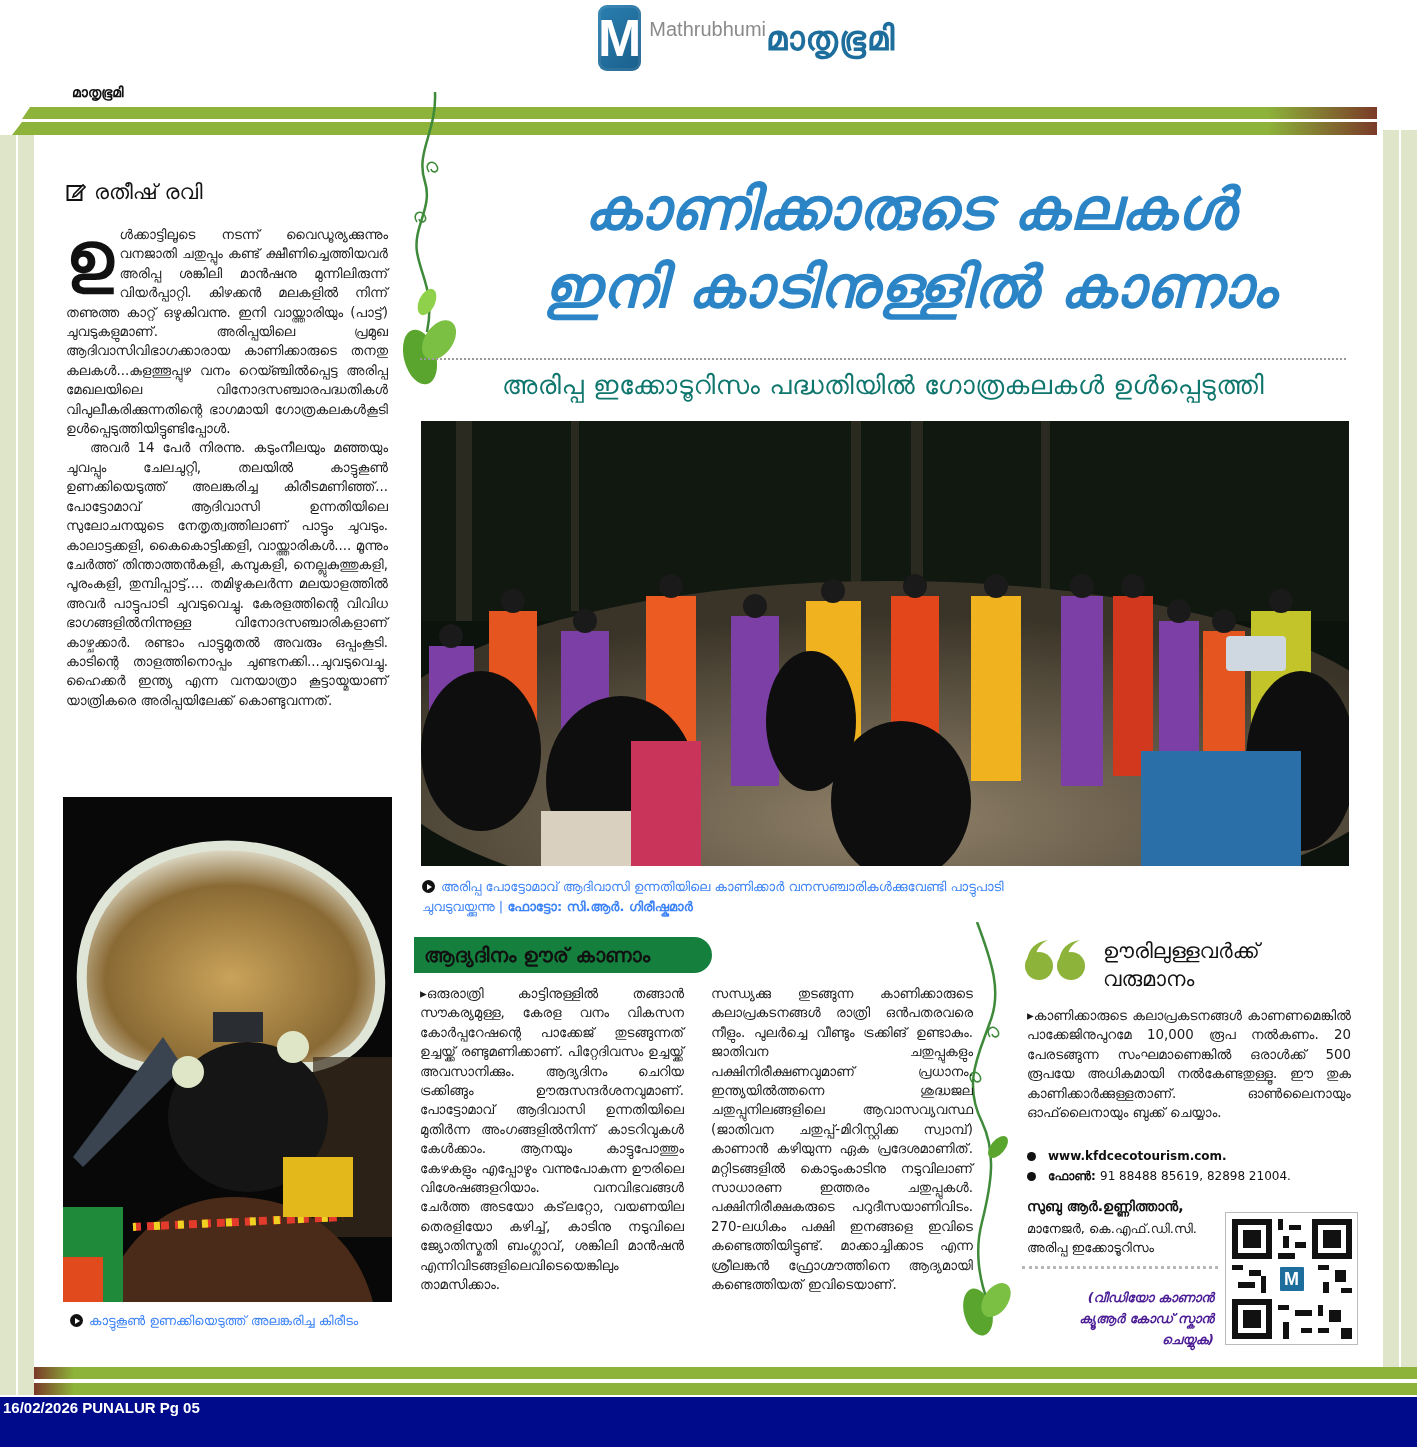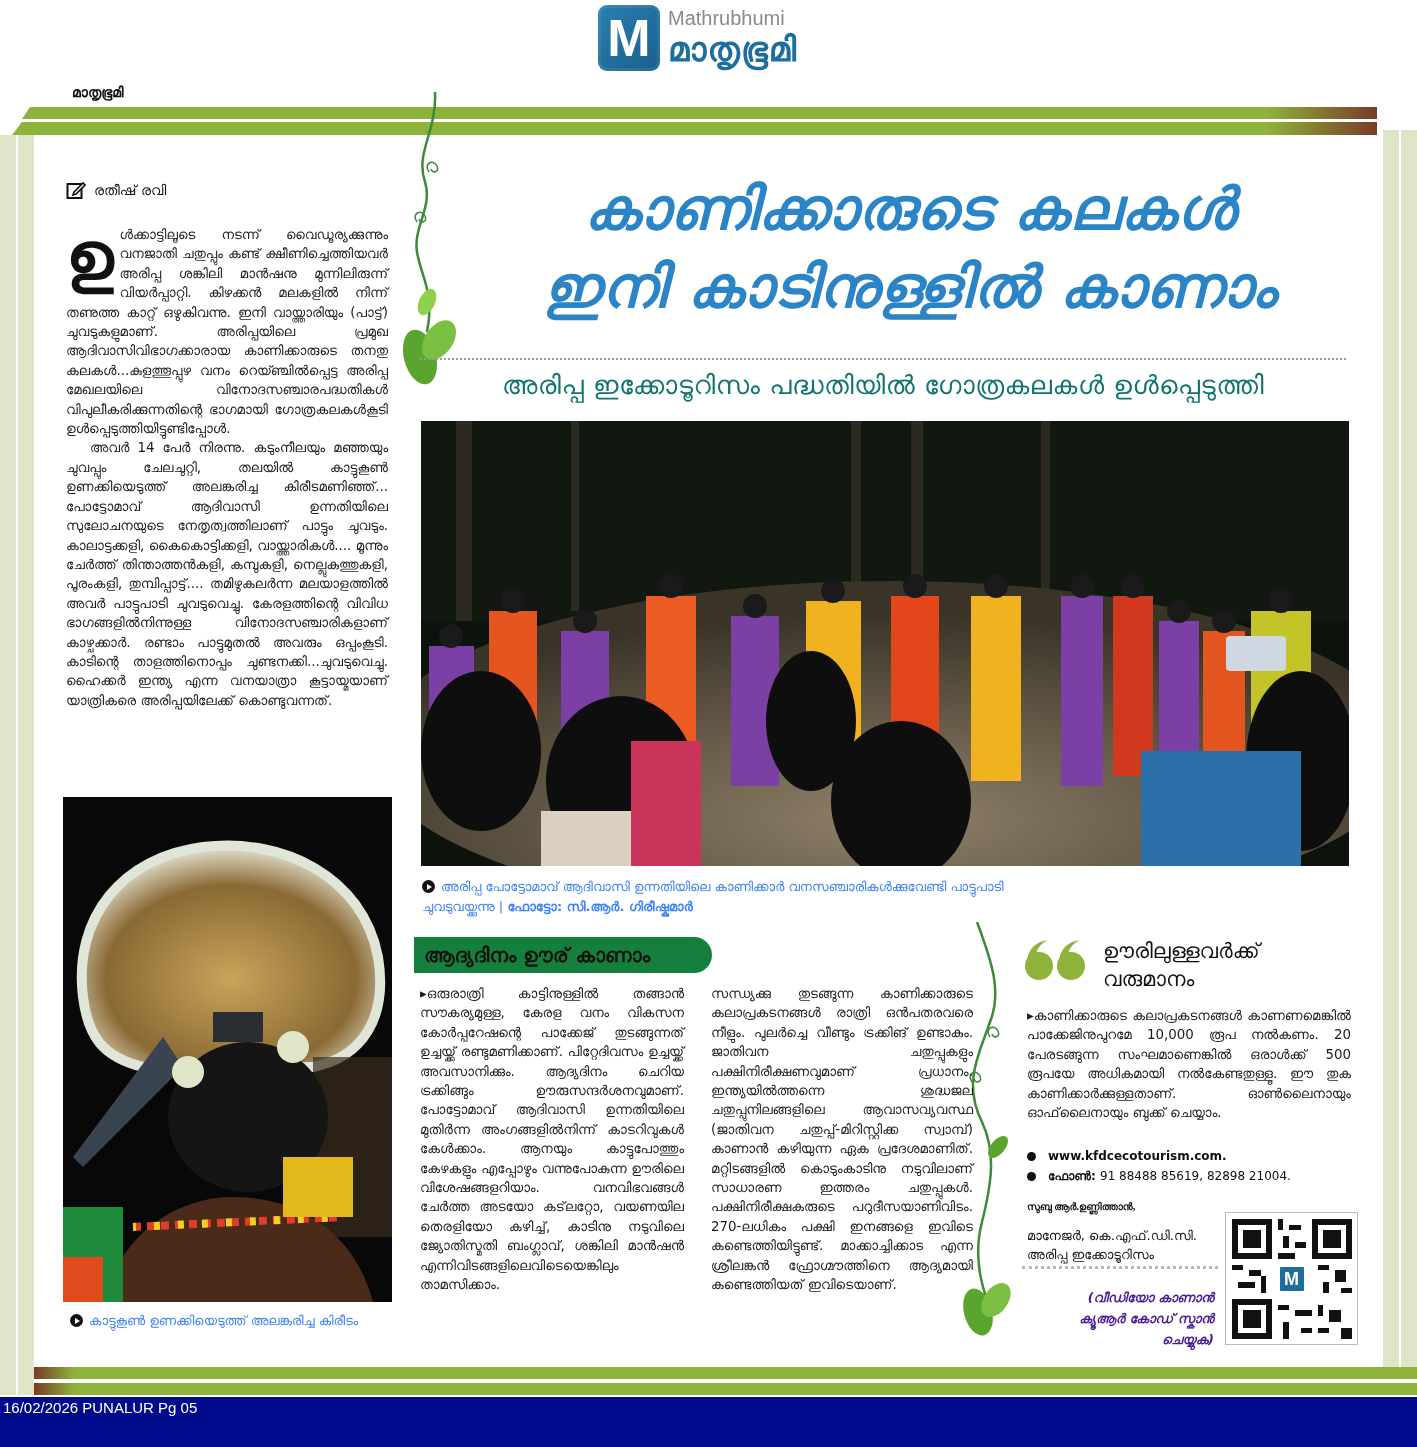--- a/index.html
+++ b/index.html
@@ -2,45 +2,45 @@
 <html><head>
 <meta charset="utf-8">
 <style>
   * { box-sizing: border-box; margin: 0; padding: 0; }
   html, body { width: 1417px; height: 1447px; background: #ffffff; overflow: hidden; }
   body { position: relative; font-family: "DejaVu Sans", sans-serif; color: #1a1a1a; }
 
   
   .masthead { position: absolute; left: 598px; top: 4px; width: 280px; height: 68px; display: flex; align-items: center; }
   .m-logo { width: 62px; height: 66px; background: linear-gradient(135deg,#2a7fb0,#1a5f8c); border-radius: 9px; display: flex; align-items: center; justify-content: center; color: #fff; font-family: "Liberation Sans", sans-serif; font-weight: bold; font-size: 52px; box-shadow: inset 0 0 0 3px rgba(255,255,255,0.08); }
-  .m-text { margin-left: 8px; display: flex; flex-direction: column; }
+  .m-text { margin-left: 8px; display: flex; flex-direction: row; }
   .m-eng { font-family: "Liberation Sans", sans-serif; font-size: 20px; color: #8a8a8a; line-height: 22px; }
   .m-mal { font-family: "DejaVu Sans", sans-serif; font-weight: bold; font-size: 34px; color: #1d6e9c; line-height: 40px; letter-spacing: 1px; }
 
   .page-label { position: absolute; left: 72px; top: 84px; font-weight: bold; font-size: 14px; color: #111; }
 
   
   .bar { position: absolute; height: 12px; background: #8db33a; }
   .bar.t1 { left: 22px; top: 107px; width: 1355px; clip-path: polygon(8px 0, 100% 0, 100% 100%, 0 100%); }
   .bar.t2 { left: 12px; top: 122px; width: 1365px; height: 13px; clip-path: polygon(10px 0, 100% 0, 100% 100%, 0 100%); }
   .bar.t1::after, .bar.t2::after { content:""; position:absolute; right:0; top:0; width:110px; height:100%; background: linear-gradient(90deg, rgba(141,179,58,0), #7a3a28); }
   .bar.b1 { left: 34px; top: 1367px; width: 1383px; height: 12px; background: linear-gradient(90deg,#7a3a28 0, #8db33a 40px, #8db33a 100%); }
   .bar.b2 { left: 34px; top: 1383px; width: 1383px; height: 12px; background: linear-gradient(90deg,#7a3a28 0, #8db33a 40px, #8db33a 100%); }
   .side { position: absolute; background: #dfe5c8; }
   .side.l1 { left: 0; top: 135px; width: 16px; height: 1260px; }
   .side.l2 { left: 18px; top: 135px; width: 16px; height: 1260px; }
   .side.r1 { left: 1383px; top: 130px; width: 16px; height: 1240px; }
   .side.r2 { left: 1401px; top: 130px; width: 16px; height: 1240px; }
 
   
   .footer-bar { position: absolute; left: 0; top: 1397px; width: 1417px; height: 50px; background: #000b8c; }
-  .footer-text { position: absolute; left: 3px; top: 1399px; color: #fff; font-family: "Liberation Sans", sans-serif; font-size: 15px; }
-
-  
-  .byline { position: absolute; left: 66px; top: 180px; display: flex; align-items: center; font-size: 14px; color: #111; }
+  .footer-text { position: absolute; left: 3px; top: 1399px; color: #fff; font-family: "Liberation Sans", sans-serif; font-size: 15px; font-weight: bold; }
+
+  
+  .byline { position: absolute; left: 66px; top: 180px; display: flex; align-items: center; font-size: 21px; color: #111; }
   .byline svg { margin-right: 8px; }
 
   
   .col-text { font-size: 13.4px; line-height: 19.4px; color: #1a1a1a; text-align: justify; }
   .lead { position: absolute; left: 66px; top: 225px; width: 322px; }
   .dropcap { float: left; font-family: "DejaVu Serif", serif; font-weight: bold; font-size: 66px; line-height: 58px; margin: 2px 6px 0 0; color: #111; }
   .lead p + p { text-indent: 24px; }
 
   
   .headline { position: absolute; left: 460px; top: 170px; width: 900px; text-align: center; font-family: "DejaVu Sans", sans-serif; font-weight: bold; font-style: italic; color: #2a84c6; font-size: 58px; line-height: 78px; letter-spacing: 1px; }
@@ -65,21 +65,21 @@
   .col3 { position: absolute; left: 711px; top: 984px; width: 262px; }
 
   
   .quote-mark { position: absolute; left: 1024px; top: 938px; }
   .box-title { position: absolute; left: 1103px; top: 937px; font-weight: normal; font-size: 21px; line-height: 28px; color: #111; }
   .box-text { position: absolute; left: 1027px; top: 1006px; width: 324px; }
   .bullets { position: absolute; left: 1027px; top: 1146px; font-size: 12px; line-height: 20px; font-weight: bold; color: #111; text-align: right; }
   .bullets div { display: flex; align-items: center; }
   .bullets .dot { width: 9px; height: 9px; border-radius: 50%; background: #111; margin-right: 12px; }
   .person { position: absolute; left: 1027px; top: 1197px; font-size: 13px; line-height: 19px; color: #111; }
-  .person .name { font-weight: bold; font-size: 10px; margin-bottom: 10px; font-family: Liberation Serif, serif; }
+  .person .name { font-weight: bold; font-size: 14px; margin-bottom: 3px; }
   .dot-rule { position: absolute; left: 1022px; top: 1266px; width: 196px; border-top: 3px dotted #b7b7b7; }
   .qr-note { position: absolute; left: 1030px; top: 1287px; width: 184px; text-align: right; font-weight: bold; font-style: italic; font-size: 13px; line-height: 21px; color: #4c1d95; }
   .qr { position: absolute; left: 1225px; top: 1212px; width: 133px; height: 133px; border: 1px solid #bbb; background: #fff; padding: 6px; }
   .qr-badge { position: absolute; left: 50%; top: 50%; width: 28px; height: 28px; margin: -14px 0 0 -14px; background: #1d6e9c; border: 2px solid #fff; border-radius: 3px; color: #fff; font-family: "Liberation Sans", sans-serif; font-weight: bold; font-size: 18px; text-align: center; line-height: 24px; }
 
   .vine { position: absolute; }
 </style>
 </head>
 <body>
 

